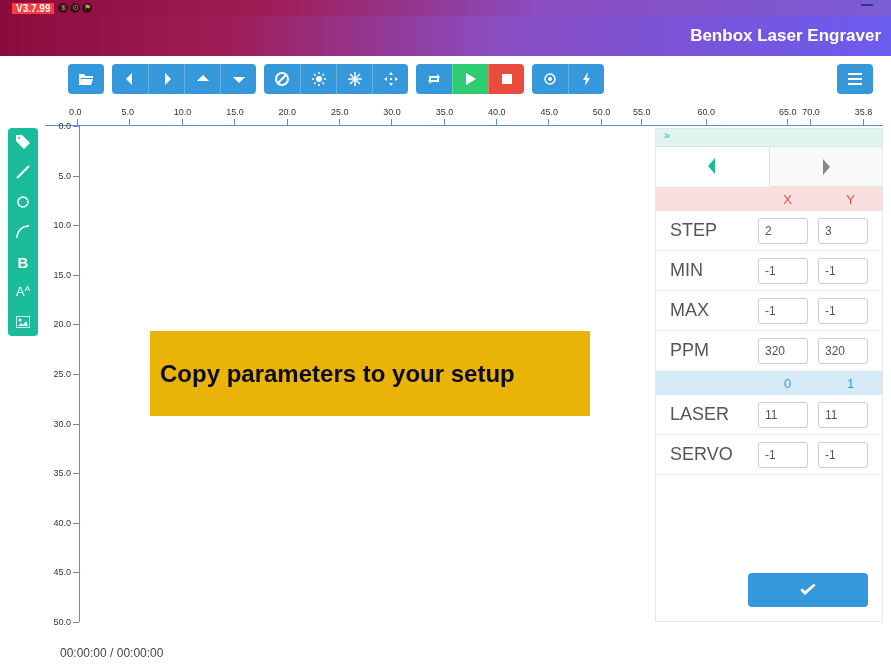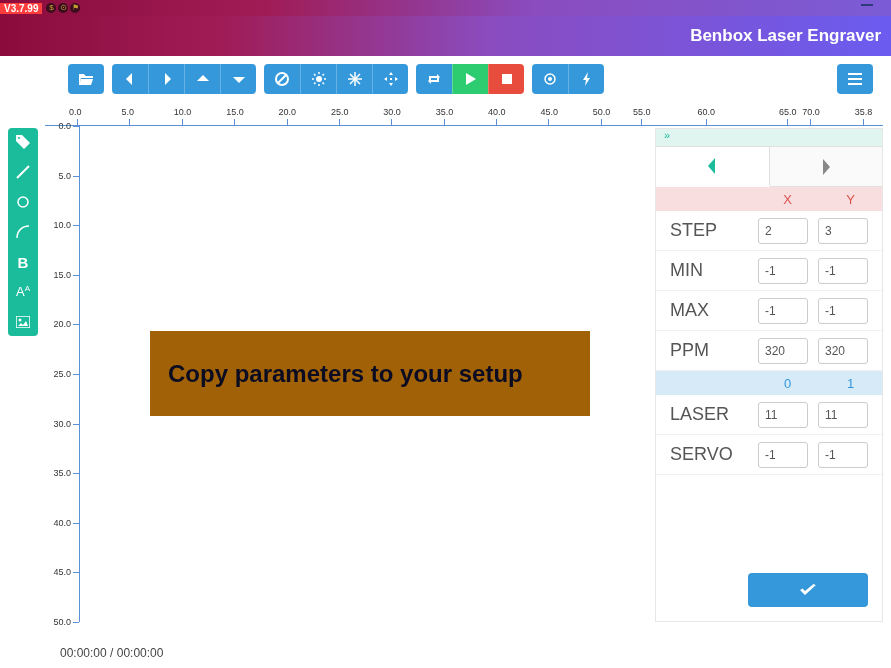--- a/index.html
+++ b/index.html
@@ -1,21 +1,21 @@
 <!DOCTYPE html>
 <html><head>
 <meta charset="utf-8">
 <style>
 * { box-sizing: border-box; margin: 0; padding: 0; font-family: Arial, sans-serif; }
 body { width: 891px; height: 668px; overflow: hidden; background: #fff; }
 
 .titlebar {
   height: 16px;
   background: linear-gradient(90deg, #8b0c3c 0%, #a01c56 30%, #8a4cbf 60%, #7b5cd6 100%);
-  display: flex; align-items: center; padding-left: 0;
+  display: flex; align-items: center; padding-left: 12px;
   position: relative;
 }
 .version-badge { background: #ff3d3d; color: #fff; font-size: 10px; font-weight: bold; padding: 0 4px; }
 .titlebar-dots { margin-left: 4px; display: flex; gap: 2px; }
 .titlebar-dots span { width: 10px; height: 10px; border-radius: 50%; background: #3a0d1f; font-size: 8px; color: #c8a030; text-align: center; line-height: 10px; }
 .minbtn { position: absolute; right: 18px; top: 4px; width: 12px; height: 2px; background: #2e3a7a; }
 
 .header {
   height: 40px;
   background: linear-gradient(90deg, #8b0c3c 0%, #a01c56 25%, #8a4cbf 55%, #6b5cf0 100%);
@@ -53,21 +53,21 @@
 .ruler-v .tick .lbl { position: absolute; top: -5px; right: 8px; white-space: nowrap; }
 .ruler-v .tick .line { height: 1px; width: 6px; background: #5b8fd6; }
 
 .canvas-area {
   position: absolute; left: 79px; top: 126px; right: 238px; bottom: 46px;
   border-left: 1px solid #5b8fd6;
   background: #fff;
 }
 .overlay-box {
   position: absolute; left: 70px; top: 205px; width: 440px; height: 85px;
-  background: #a16207; display: flex; align-items: center; padding-left: 18px;
+  background: #eab308; display: flex; align-items: center; padding-left: 10px;
 }
 .overlay-text { font-size: 24px; font-weight: 900; color: #0b0c22; }
 
 .side-tools {
   position: absolute; left: 8px; top: 128px; width: 30px;
   background: #1abc9c; border-radius: 4px; padding: 6px 0;
   display: flex; flex-direction: column; align-items: center; gap: 14px;
 }
 .side-tools .tool { color: #fff; cursor: pointer; font-size: 14px; height: 16px; display: flex; align-items: center; justify-content: center; }
 

